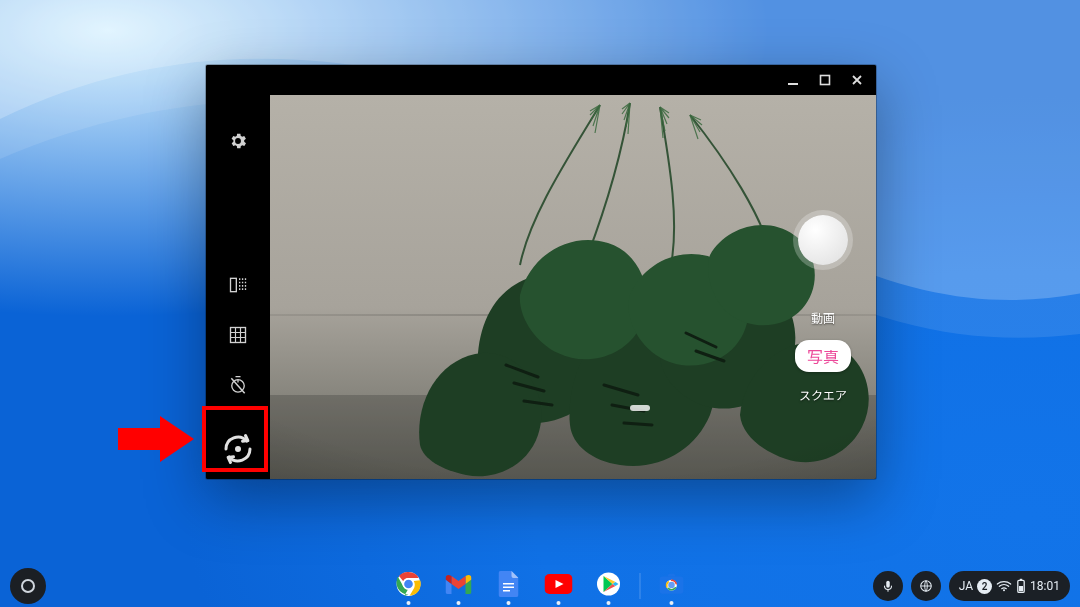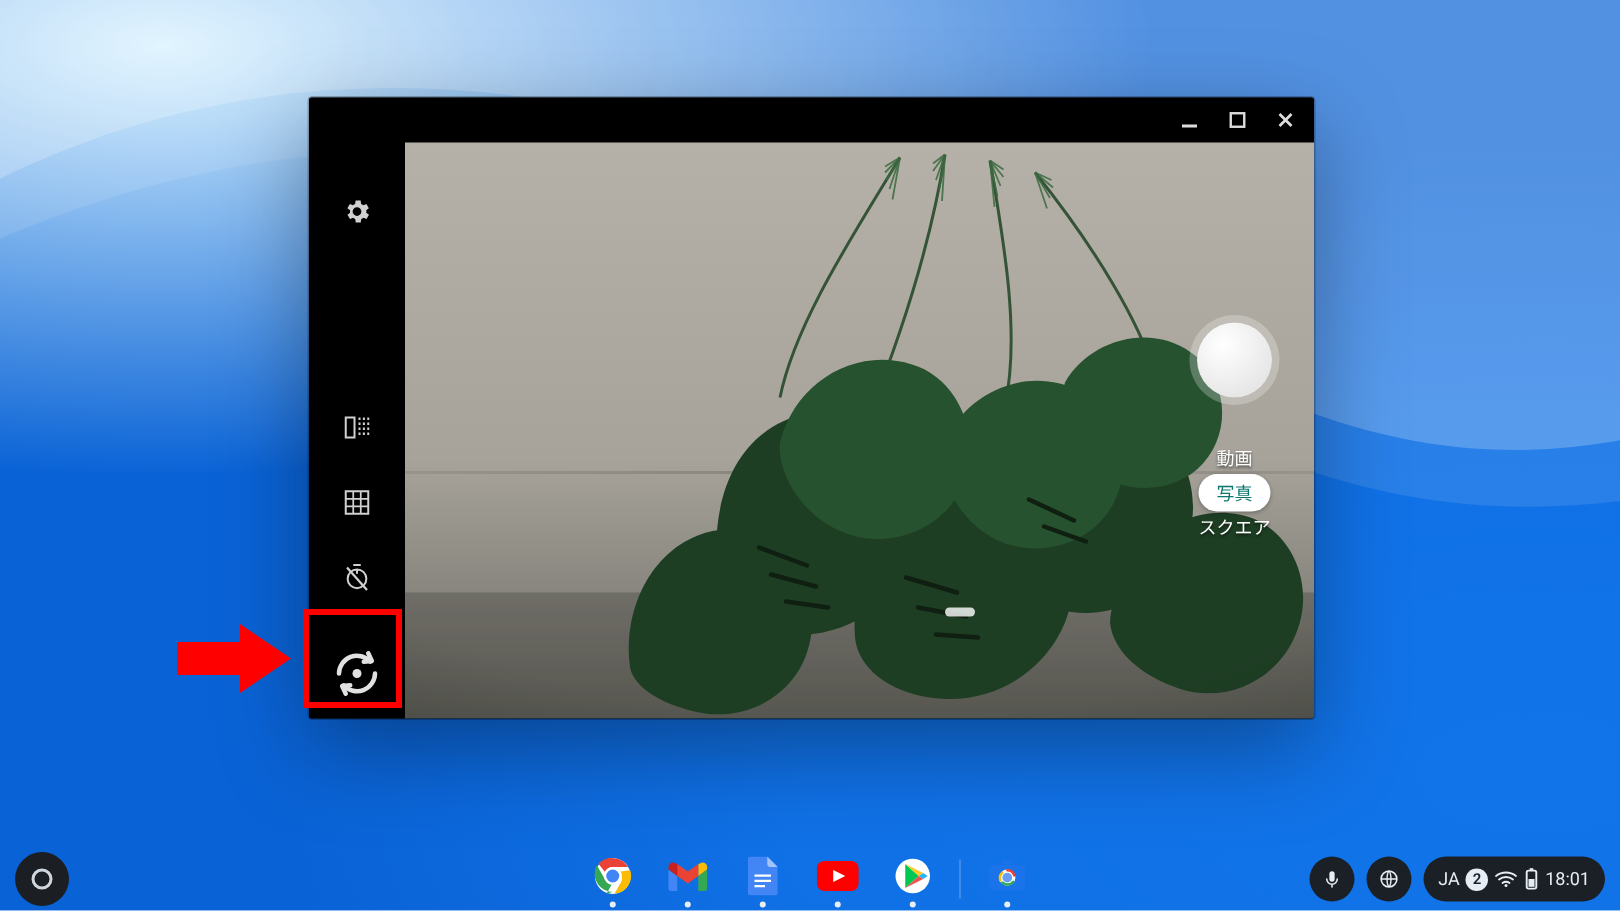--- a/index.html
+++ b/index.html
@@ -57,36 +57,36 @@
     cursor: pointer;
   }
   .left-col .tool.highlight {
     width: 60px; height: 56px; margin: 2px 0 2px 0;
   }
 
   
   .right-col {
     position: absolute; right: 14px; top: 60px; bottom: 20px;
     width: 78px;
-    display: flex; flex-direction: column; align-items: center; gap: 2px;
+    display: flex; flex-direction: column; align-items: center; gap: 14px;
     z-index: 3;
     color: #fff; font-size: 12px;
   }
   .shutter {
     width: 50px; height: 50px; border-radius: 50%;
     background: radial-gradient(circle at 35% 30%, #ffffff, #dedede);
     box-shadow: 0 0 0 5px rgba(255,255,255,.25);
     margin-top: 60px; margin-bottom: 30px;
     cursor: pointer;
   }
   .mode-label { text-shadow: 0 1px 2px rgba(0,0,0,.6); }
   .mode-active {
     display: inline-block;
-    background: #fff; color: #0f766e;
-    border-radius: 14px; padding: 4px 12px; font-size: 12px;
+    background: #fff; color: #ec4899;
+    border-radius: 14px; padding: 4px 12px; font-size: 16px;
     box-shadow: 0 1px 3px rgba(0,0,0,.3);
   }
 
   
   .viewfinder {
     position: absolute; left: 64px; right: 0; top: 0; bottom: 0;
     overflow: hidden;
     background: linear-gradient(180deg, #b5b1a8 0%, #a7a39b 55%, #6a6a62 100%);
   }
   .wall-line {

